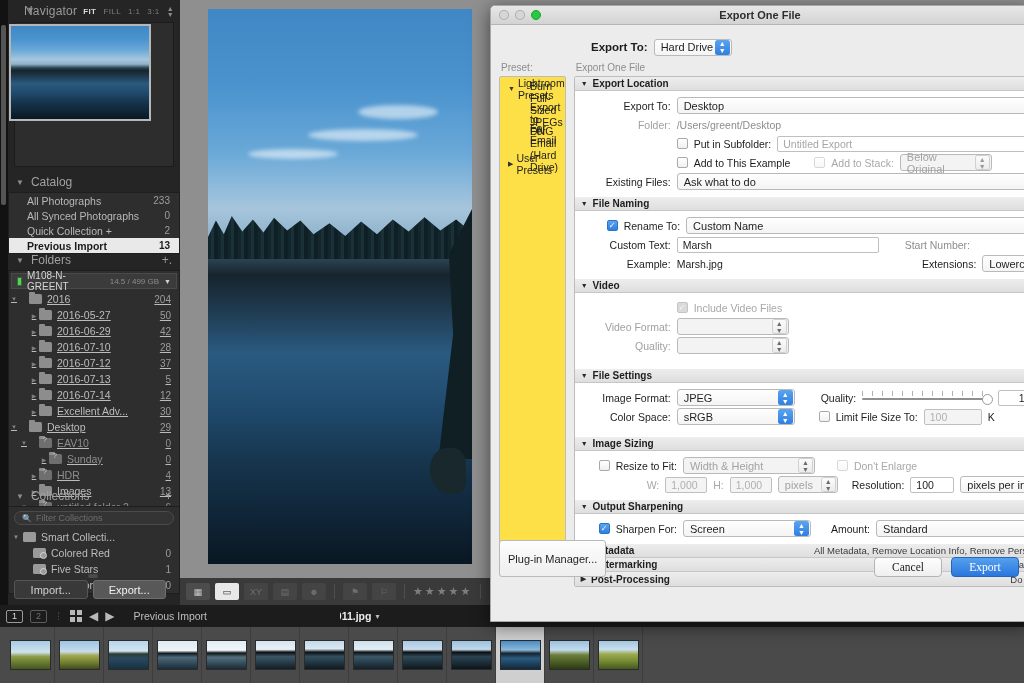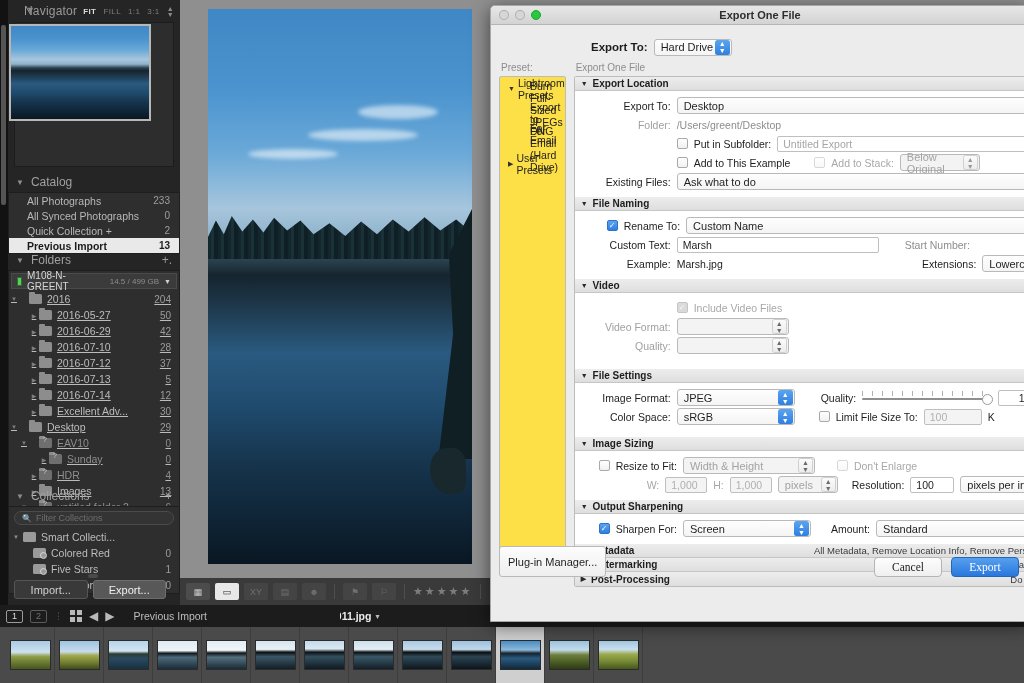--- a/index.html
+++ b/index.html
@@ -274,21 +274,21 @@
   .slider{ position:relative; width:130px; height:14px; }
   .slider .ticks{ position:absolute; left:0; top:0; width:100%; height:5px;
     background-image:repeating-linear-gradient(90deg,#b0b0b0 0 1px,transparent 1px 10px); }
   .slider .track{ position:absolute; left:0; top:7px; width:100%; height:2px;
     background:#8f8f8f; border-radius:1px; }
   .slider .knob{ position:absolute; right:-1px; top:3px; width:11px; height:11px;
     border-radius:50%; background:#fff; border:1px solid #9a9a9a; }
 
   .btm{ position:absolute; left:0; right:0; bottom:0; height:72px; }
   .plugin-btn{
-    position:absolute; left:8px; bottom:44px; height:31px; padding:0 8px;
+    position:absolute; left:8px; bottom:44px; height:37px; padding:0 8px;
     background:linear-gradient(#fdfdfd,#eeeeee); border:1px solid #b9b9b9; border-radius:3px;
     display:flex; align-items:center; font-size:11px; color:#1e1e1e;
   }
   .dlg-actions{ position:absolute; right:10px; bottom:44px; display:flex; gap:9px;font-family:Liberation Serif, serif; }
   .dbtn{
     height:20px; min-width:68px; padding:0 14px; border-radius:4px; font-size:11.5px;
     display:flex; align-items:center; justify-content:center;
     background:linear-gradient(#fdfdfd,#efefef); border:1px solid #b4b4b4; color:#1c1c1c;
   }
   .dbtn.blue{ background:linear-gradient(#55a0ee,#2a77dd); border-color:#2566bd; color:#fff; }
@@ -694,21 +694,21 @@
               <span class="cb-lbl">Put in Subfolder:</span>
               <div class="tfield ph" style="flex:1">Untitled Export</div>
             </div>
             <div class="fr">
               <span style="width:88px"></span>
               <span class="cb"></span>
               <span class="cb-lbl">Add to This Example</span>
               <span style="width:12px"></span>
               <span class="cb" style="opacity:.45"></span>
               <span class="cb-lbl dim">Add to Stack:</span>
-              <div class="popup dim" style="width:80px">
+              <div class="popup dim" style="width:92px">
                 <span>Below Original</span>
                 <span class="stepper">
                     <i>▲</i>
                     <i>▼</i>
                   </span>
               </div>
             </div>
             <div class="fr">
               <span class="fl">Existing Files:</span>
               <div class="popup" style="flex:1">

